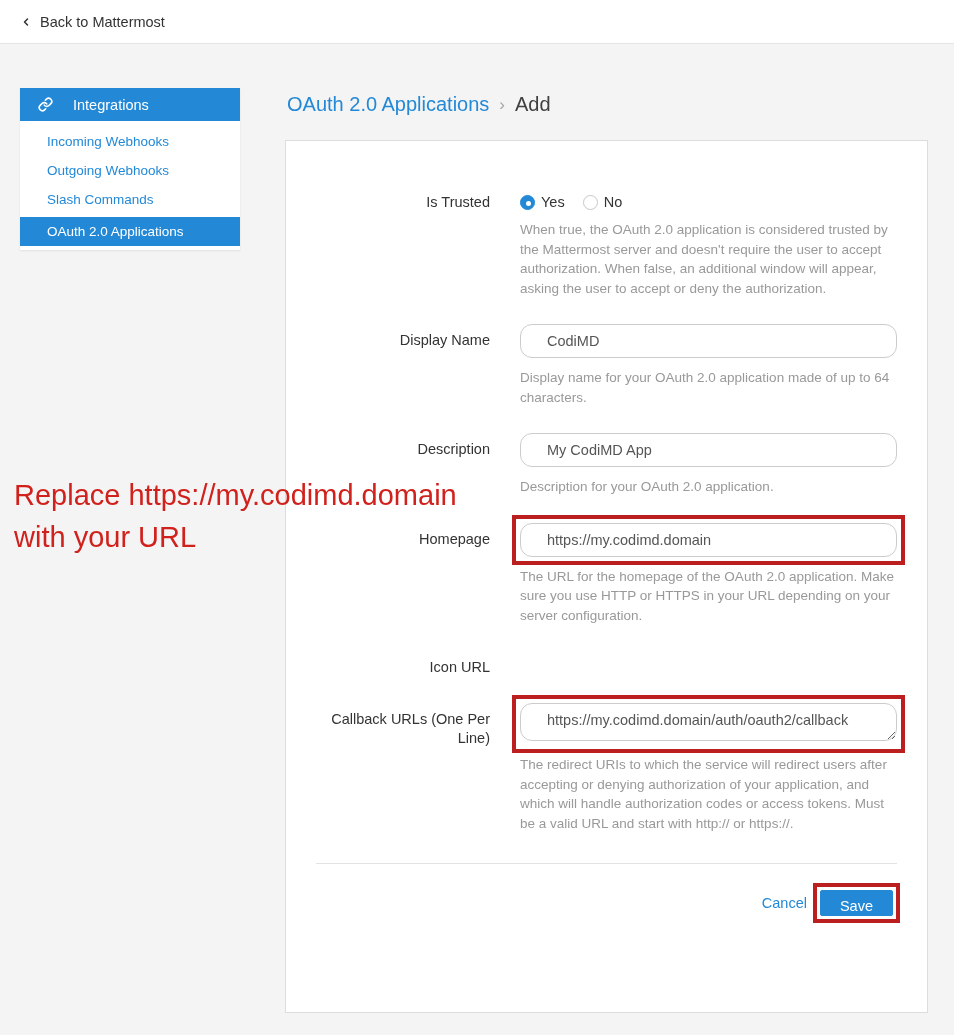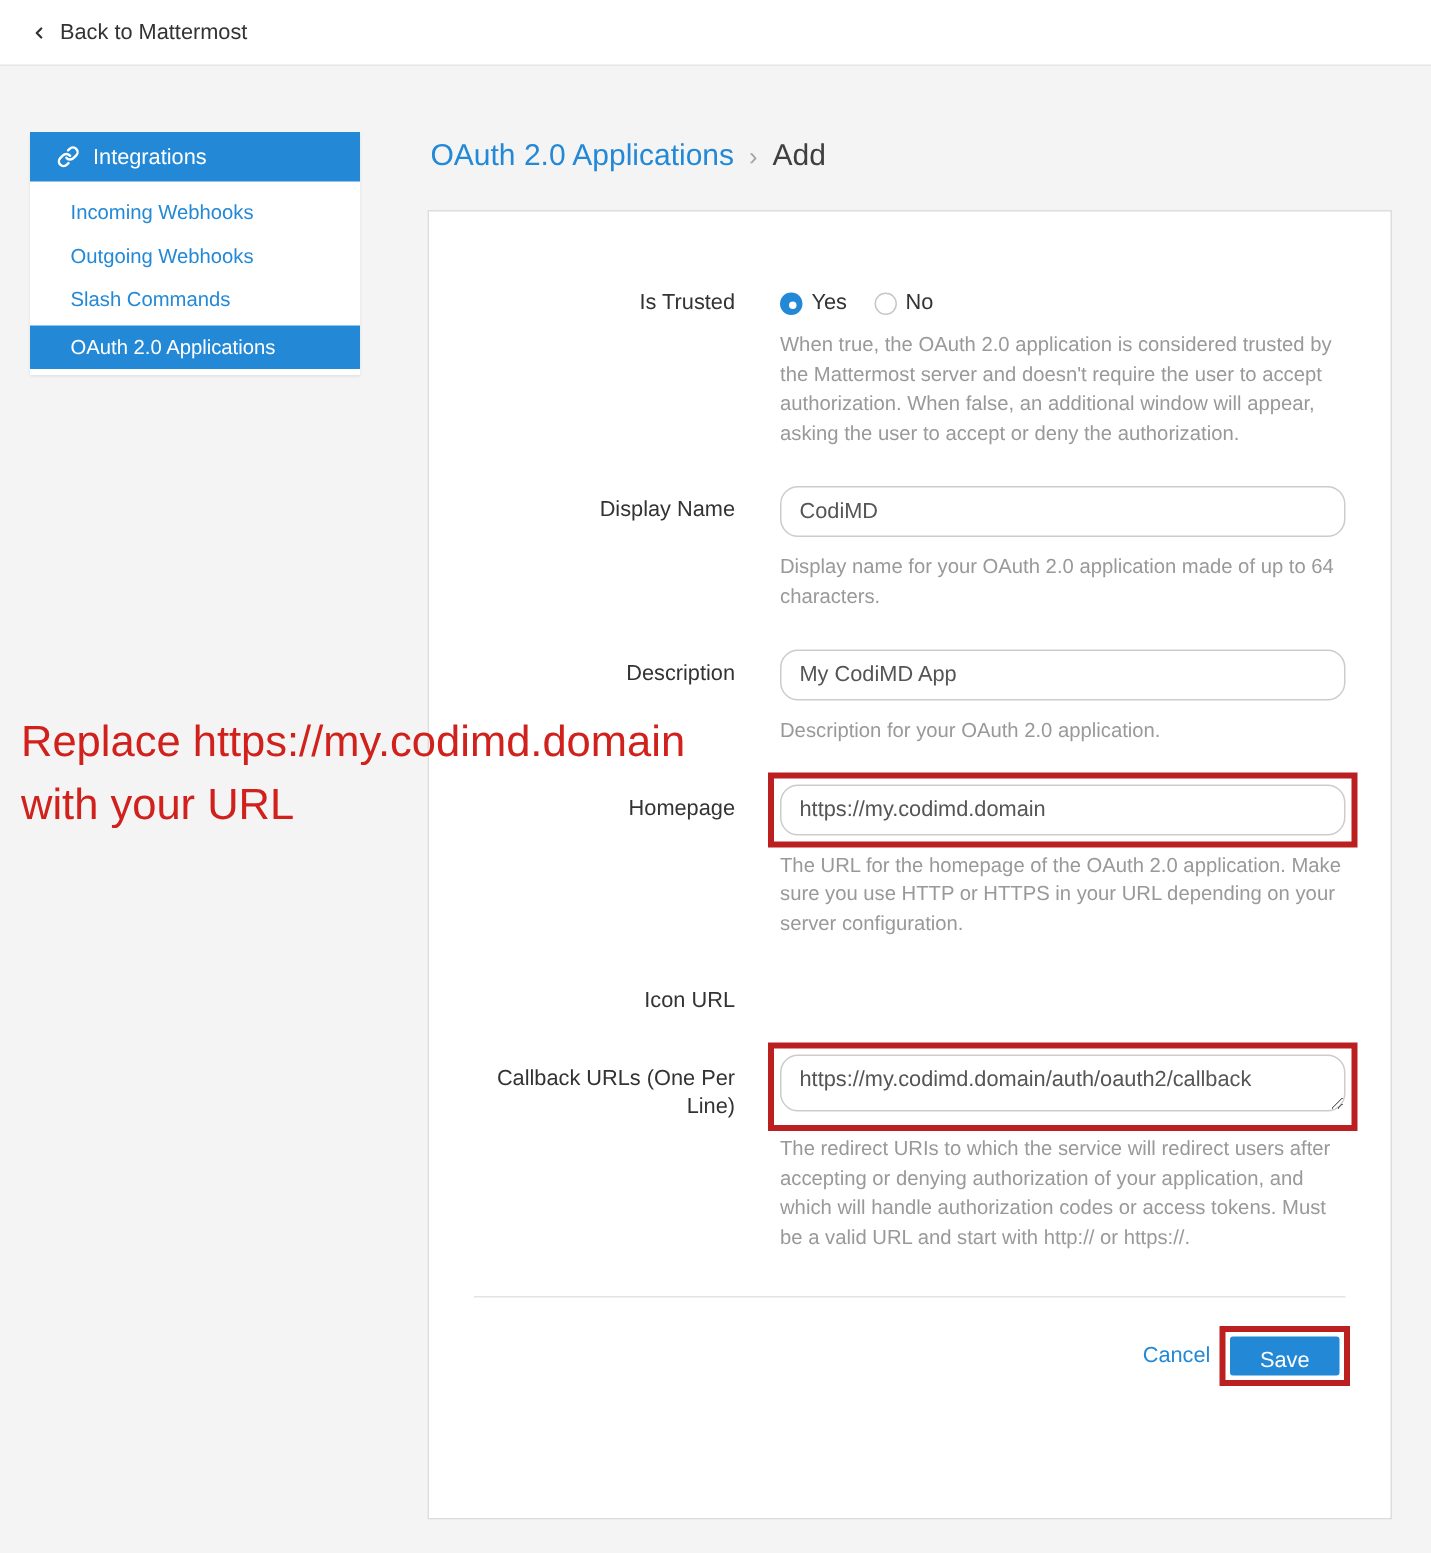--- a/index.html
+++ b/index.html
@@ -29,21 +29,21 @@
   }
   .back-link svg{ display:block; }
 
   
   .sidebar{
     position:absolute; left:20px; top:88px; width:220px;
     background:#fff; box-shadow:0 1px 2px rgba(0,0,0,0.08);
   }
   .sidebar-header{
     background:var(--accent); color:#fff;
-    display:flex; align-items:center; gap:9px;
+    display:flex; align-items:center; gap:20px;
     padding:7px 12px 7px 18px; font-size:14.5px; height:33px;
     cursor:pointer;
   }
   .sidebar-header svg{ display:block; }
   .sidebar-list{ padding:6px 0 4px 0; }
   .sidebar-item{
     display:block; padding:5px 12px 5px 27px;
     font-size:13.5px; color:var(--accent); cursor:pointer;
     line-height:19px;
   }
@@ -70,21 +70,21 @@
   .form-row{ display:flex; margin-bottom:26px; }
   .form-label{
     flex:0 0 174px; margin-right:30px; text-align:right;
     font-size:14.5px; color:#333; padding-top:7px; line-height:19px;
   }
   .form-row.radios .form-label{ padding-top:1px; }
   .form-control-col{ flex:1; min-width:0; }
 
   .text-input{
     width:100%; height:34px; border:1px solid #ccc; border-radius:12px;
-    padding:6px 12px; font-size:14.5px; color:#555;
+    padding:6px 26px; font-size:14.5px; color:#555;
     font-family:"Liberation Sans", sans-serif; background:#fff; outline:none;
   }
   textarea.text-input{ height:38px; resize:both; line-height:20px; overflow:hidden; }
 
   .help-text{
     margin-top:10px; font-size:13.5px; line-height:19.5px; color:#999;
   }
 
   
   .radio-group{ display:flex; gap:18px; padding-top:2px; }

